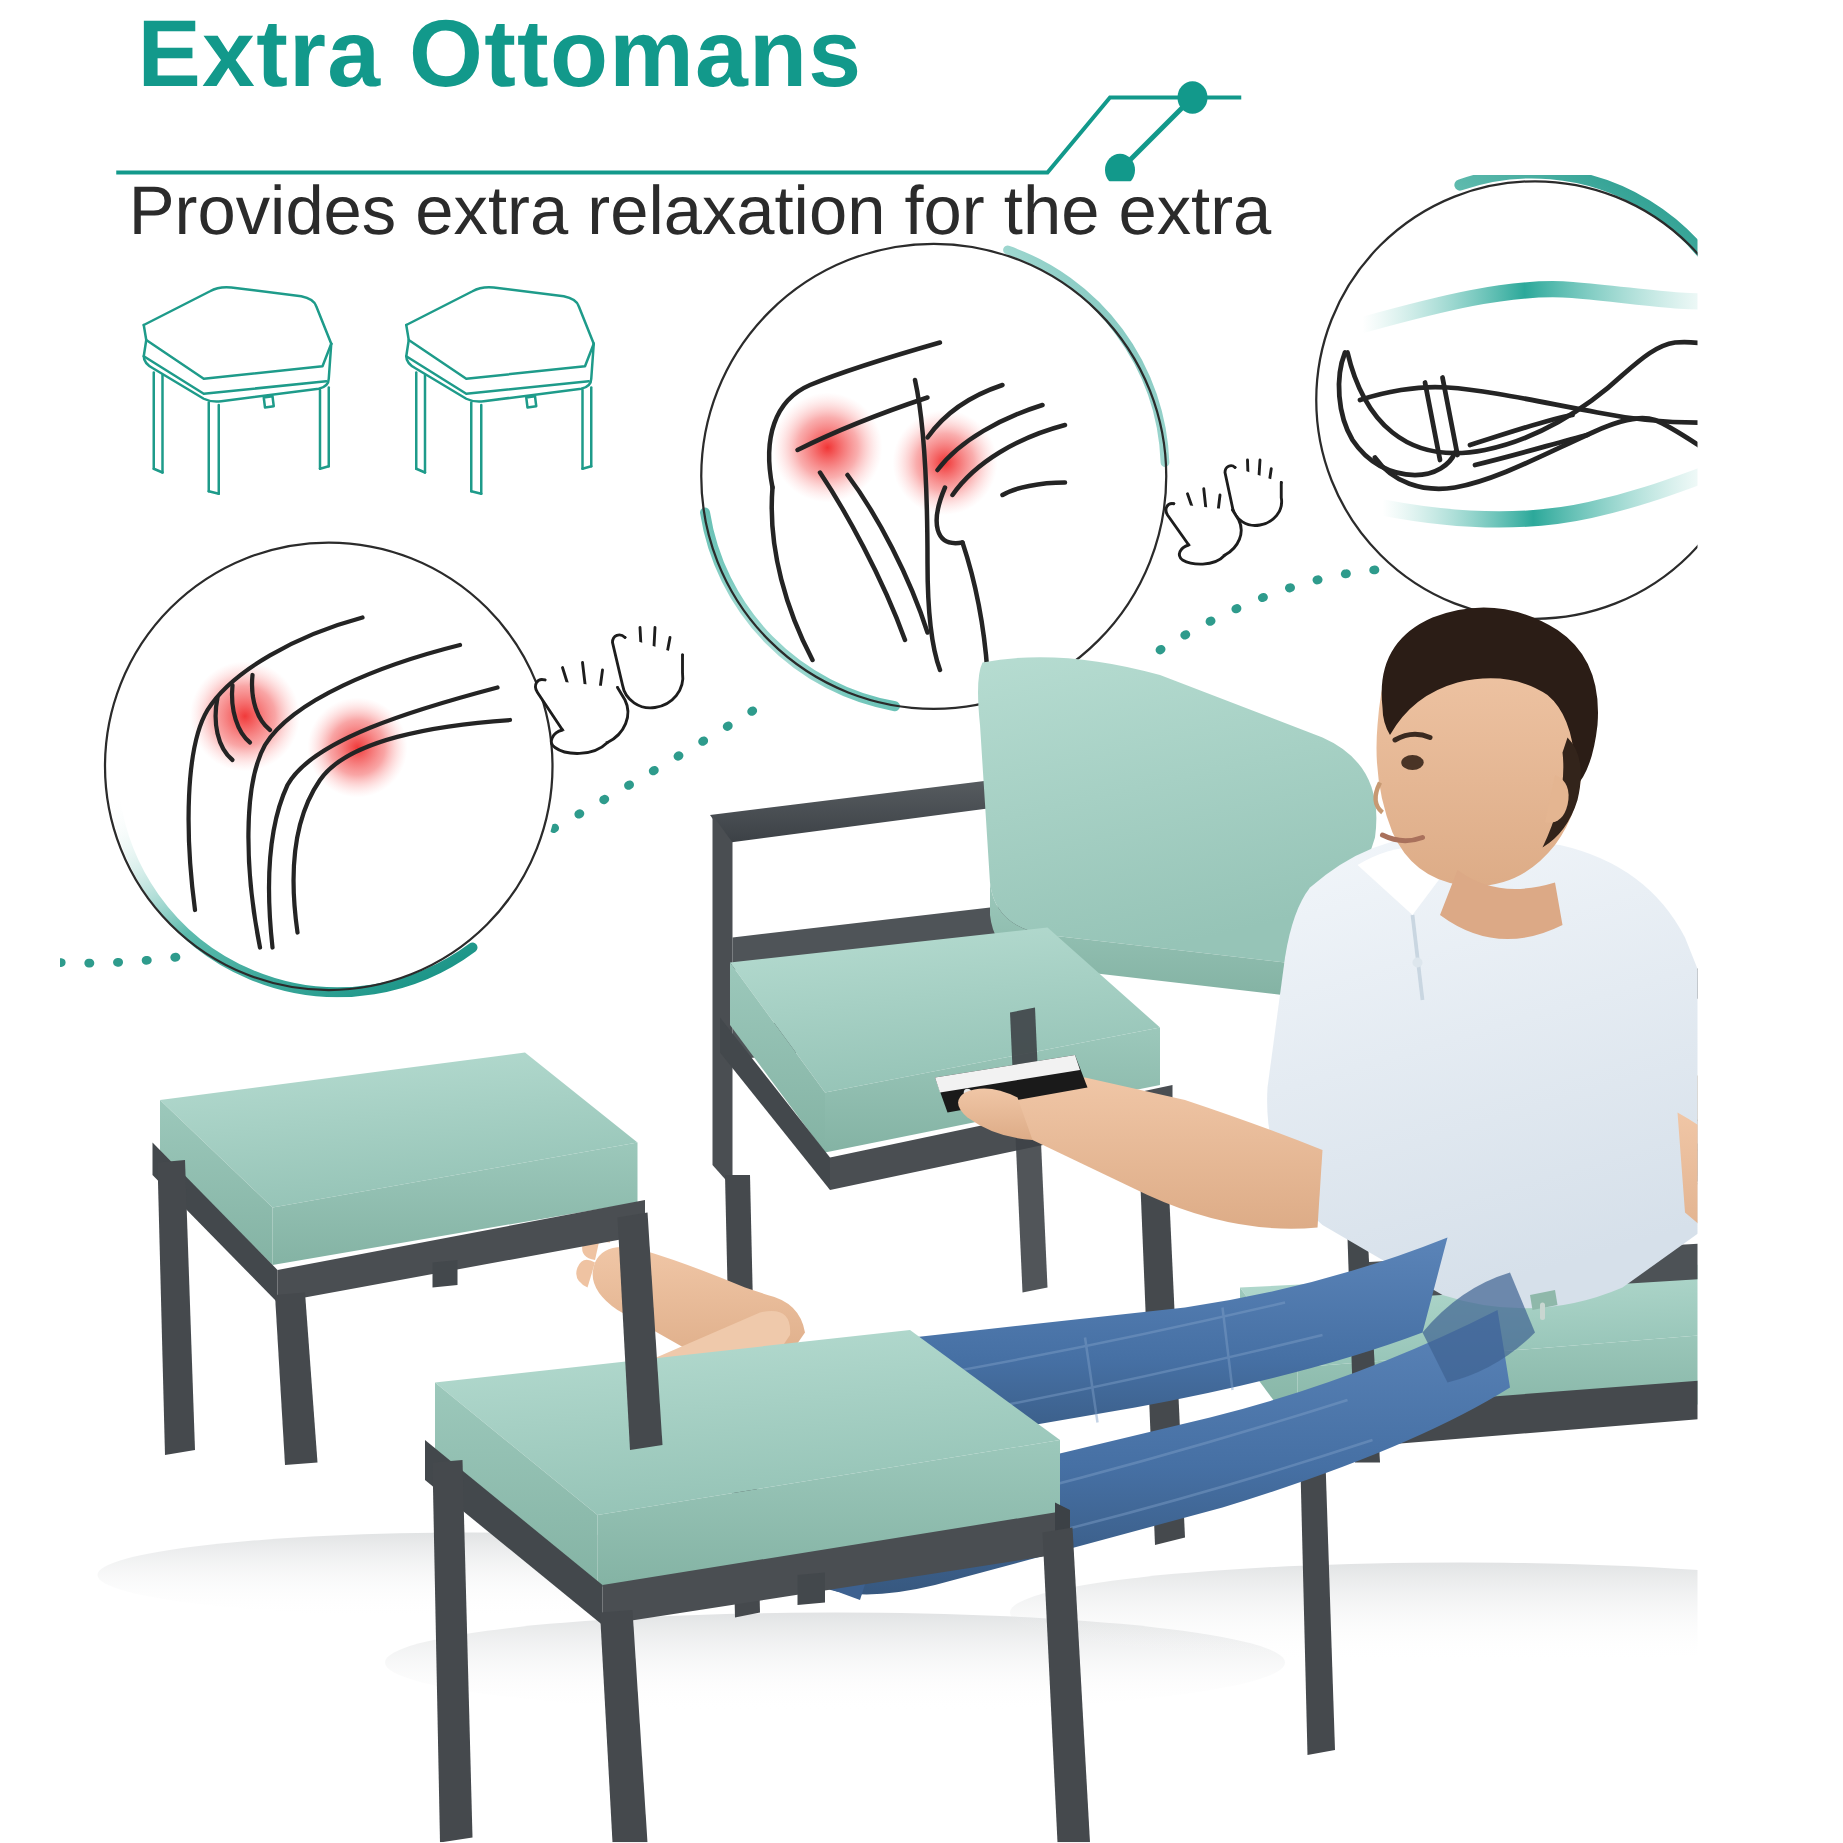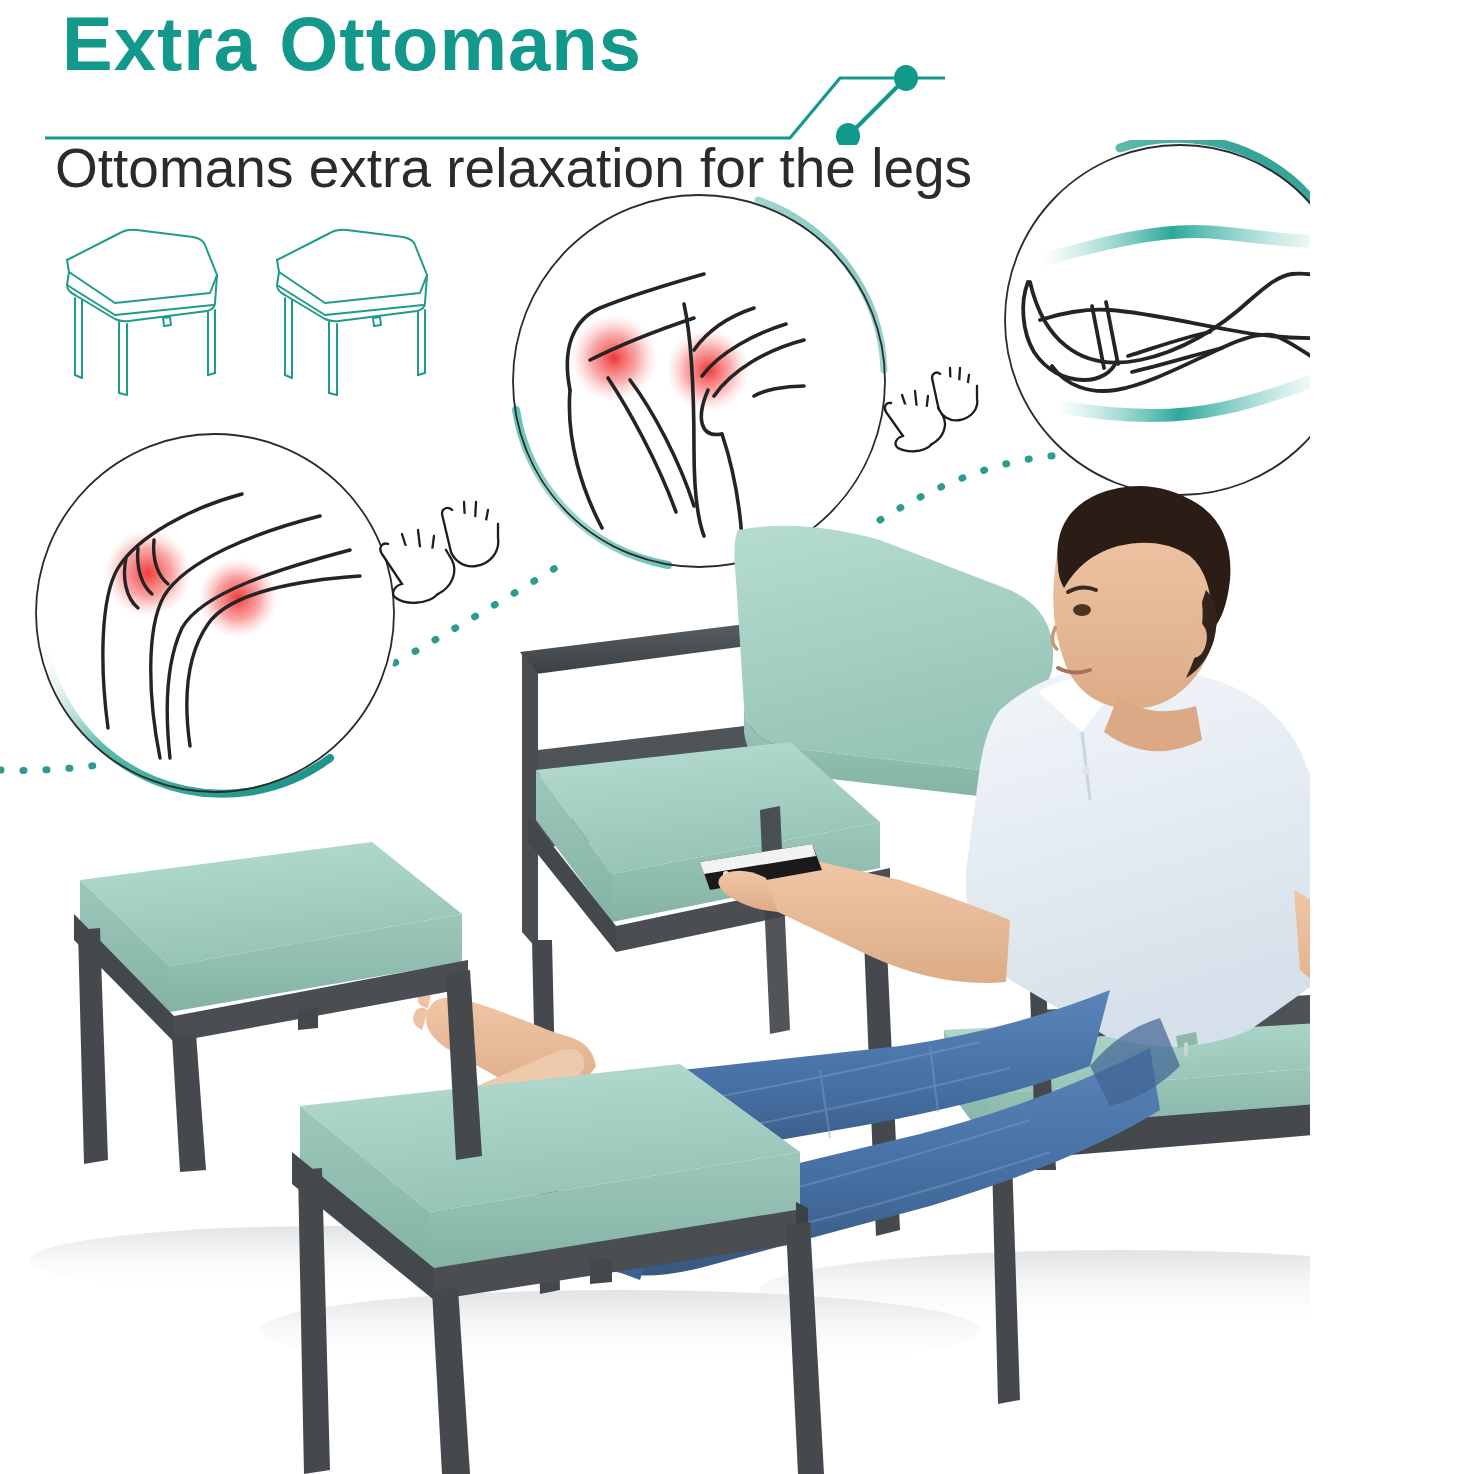--- a/index.html
+++ b/index.html
@@ -1,17 +1,17 @@
 <!DOCTYPE html>
 <html><head>
 <meta charset="utf-8">
 <style>
   html,body{margin:0;padding:0;background:#ffffff;}
   body{width:1474px;height:1474px;overflow:hidden;font-family:"Liberation Sans",sans-serif;}
-  #stage{position:relative;width:1310px;height:1474px;background:#ffffff;overflow:hidden;}
+  #stage{position:relative;width:1310px;height:1474px;background:#ffffff;overflow:hidden;margin-left:48px;}
 
   
   #headline{
     position:absolute;left:62px;top:4px;
     font-size:76px;font-weight:bold;letter-spacing:1px;
     color:#12998B;white-space:nowrap;line-height:1.05;
   }
   #title-deco{position:absolute;left:40px;top:60px;width:910px;height:85px;}
   #subtitle{
     position:absolute;left:55px;top:136px;
@@ -50,21 +50,21 @@
 
   <div id="headline">Extra  Ottomans</div>
 
   <svg id="title-deco" viewBox="0 0 910 85">
     <path d="M5,78 L750,78 L800,18 L905,18" fill="none" stroke="#12998B" stroke-width="3.2"></path>
     <path d="M812,72 L862,22" fill="none" stroke="#12998B" stroke-width="4"></path>
     <ellipse cx="808" cy="76" rx="12" ry="13" fill="#12998B"></ellipse>
     <ellipse cx="866" cy="18" rx="12" ry="13" fill="#12998B"></ellipse>
   </svg>
 
-  <div id="subtitle">Ottomans extra relaxation for the legs</div>
+  <div id="subtitle">Provides extra relaxation for the extra</div>
 
   <svg id="ottoman-art" viewBox="0 0 420 185">
     <g fill="none" stroke="#1E9B8A" stroke-width="2" stroke-linejoin="round" stroke-linecap="round">
 
       <path d="M22,45 L75,18 Q82,14 92,15 L148,22 Q158,24 160,30 L172,60"></path>
       <path d="M22,45 L24,57 L70,88 L165,78 L172,60"></path>
       <path d="M24,57 L22,70 Q22,76 30,80 L70,104 Q76,107 84,106 L162,96 Q170,94 170,88 L172,60"></path>
       <path d="M22,70 L70,100 L168,90"></path>
       <path d="M30,83 L30,160"></path>
         <path d="M37,85 L37,163"></path>

